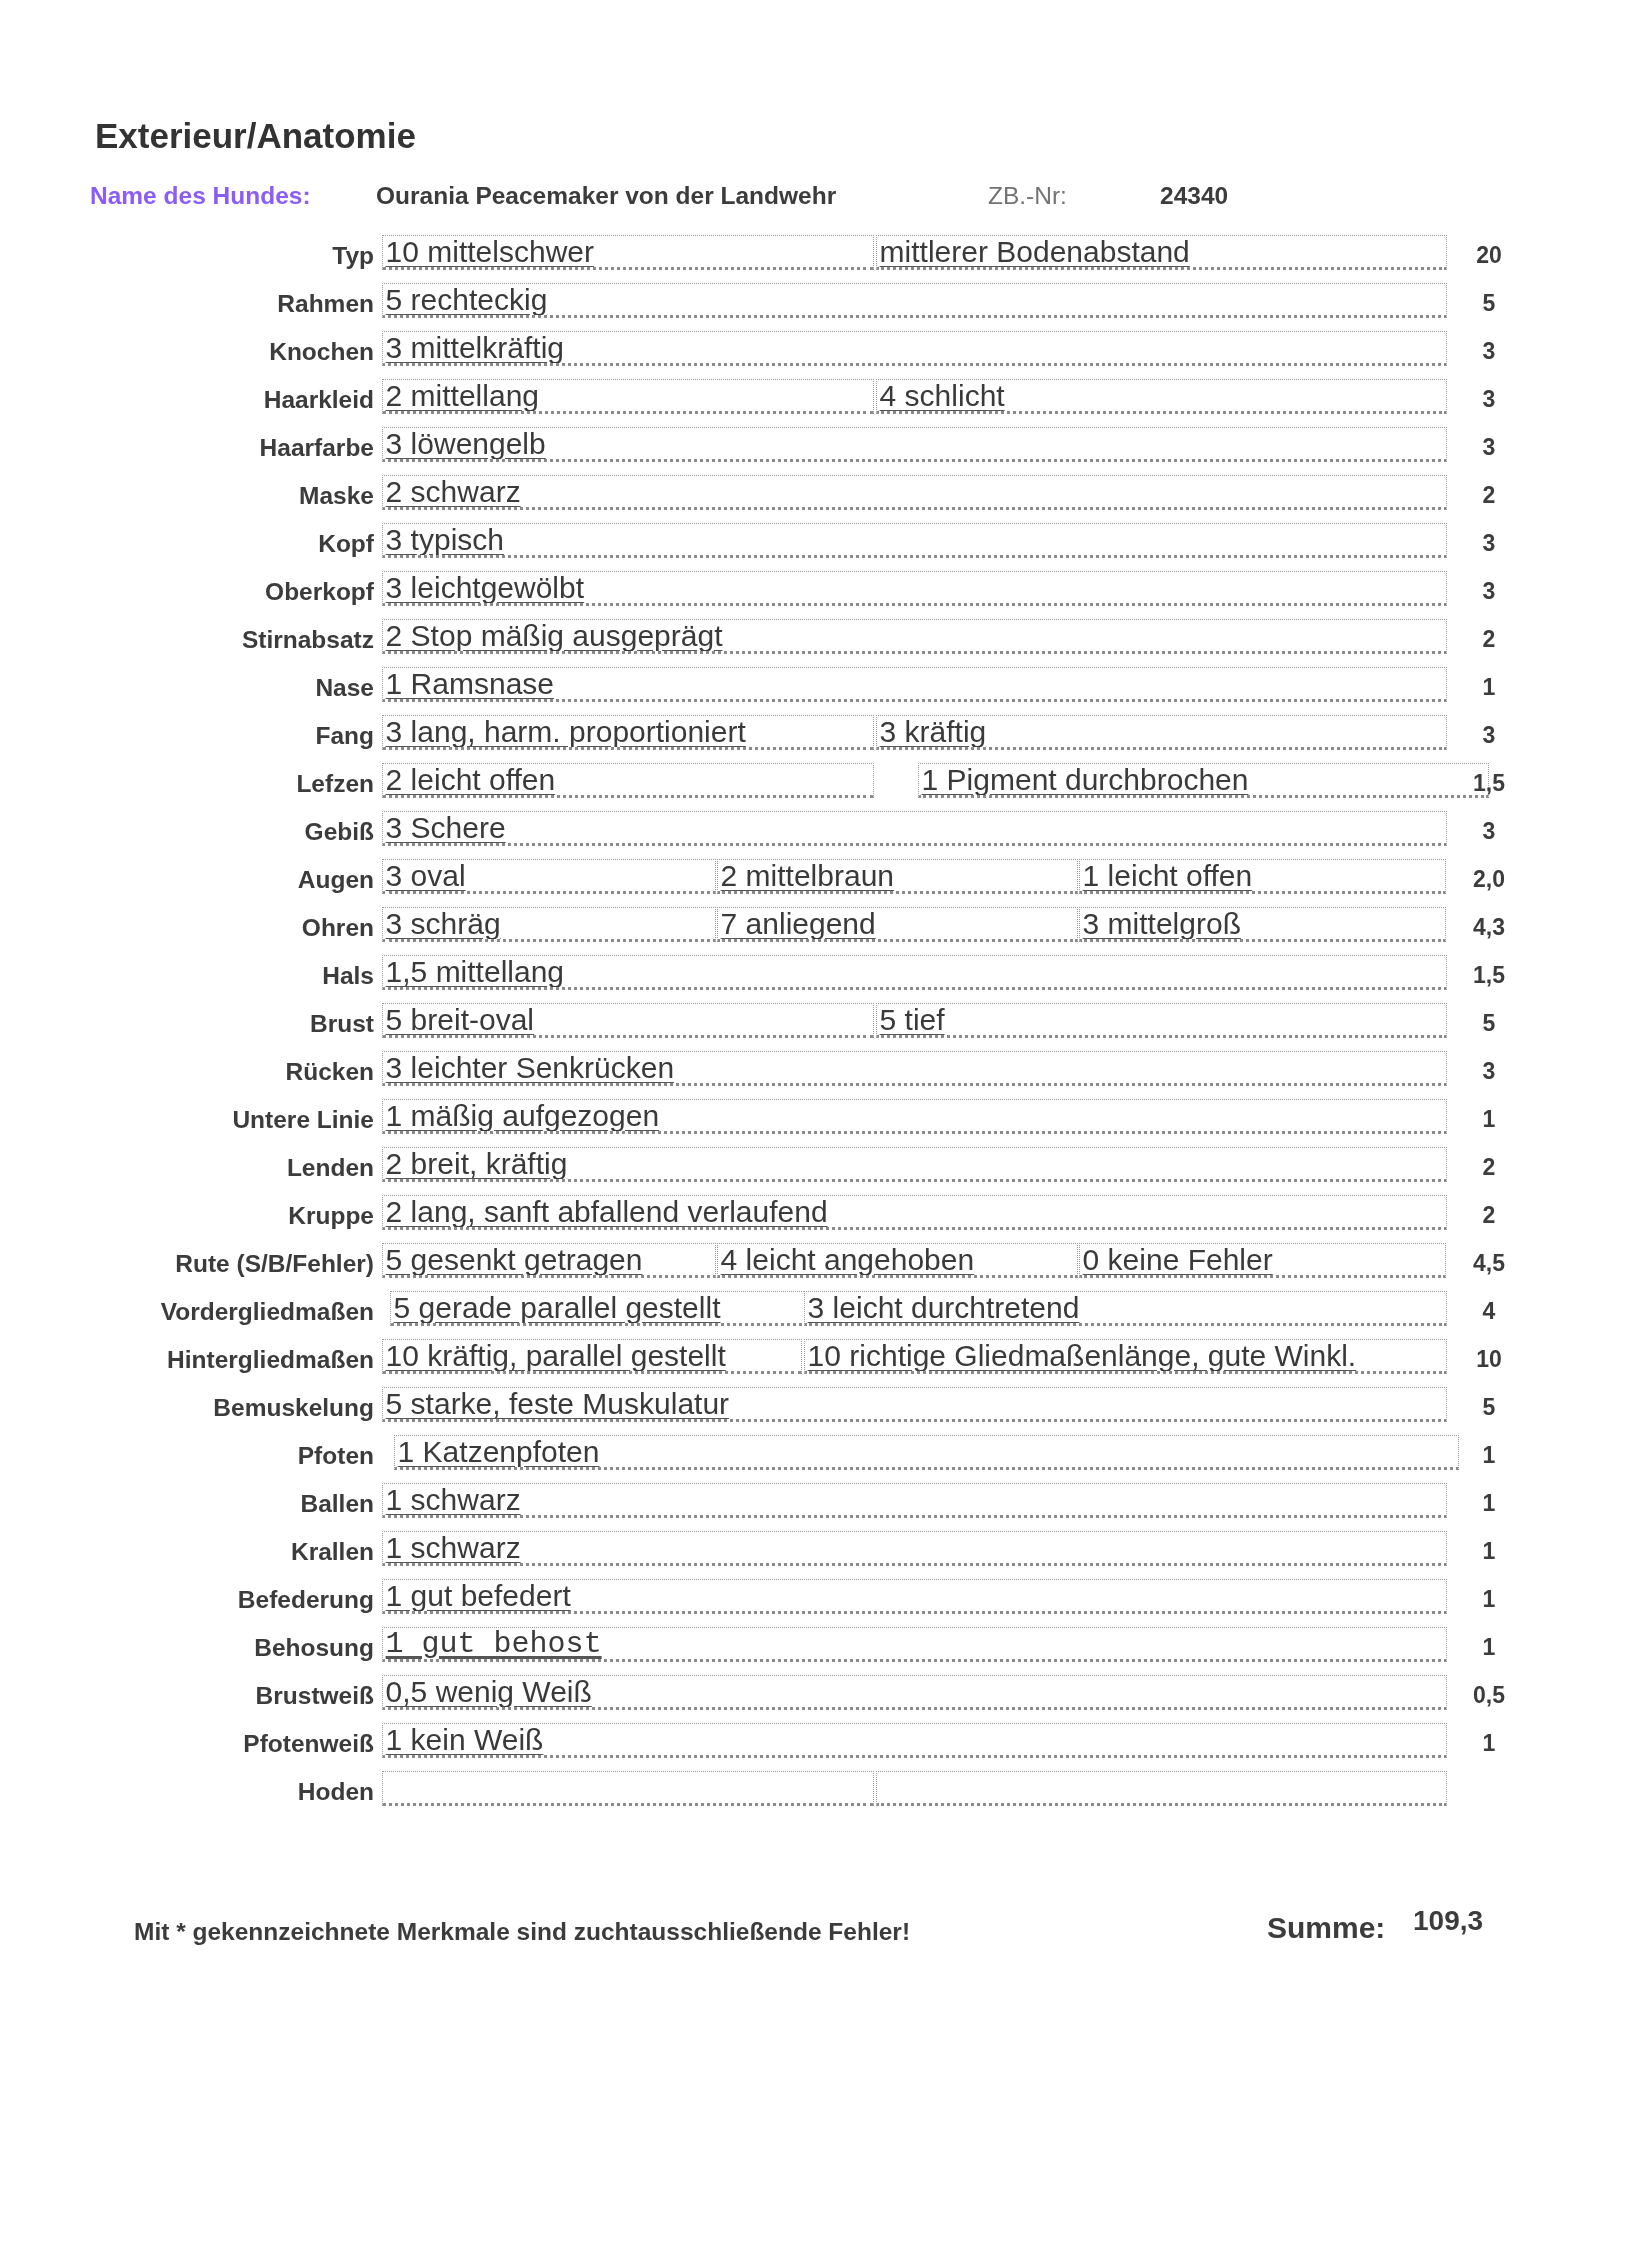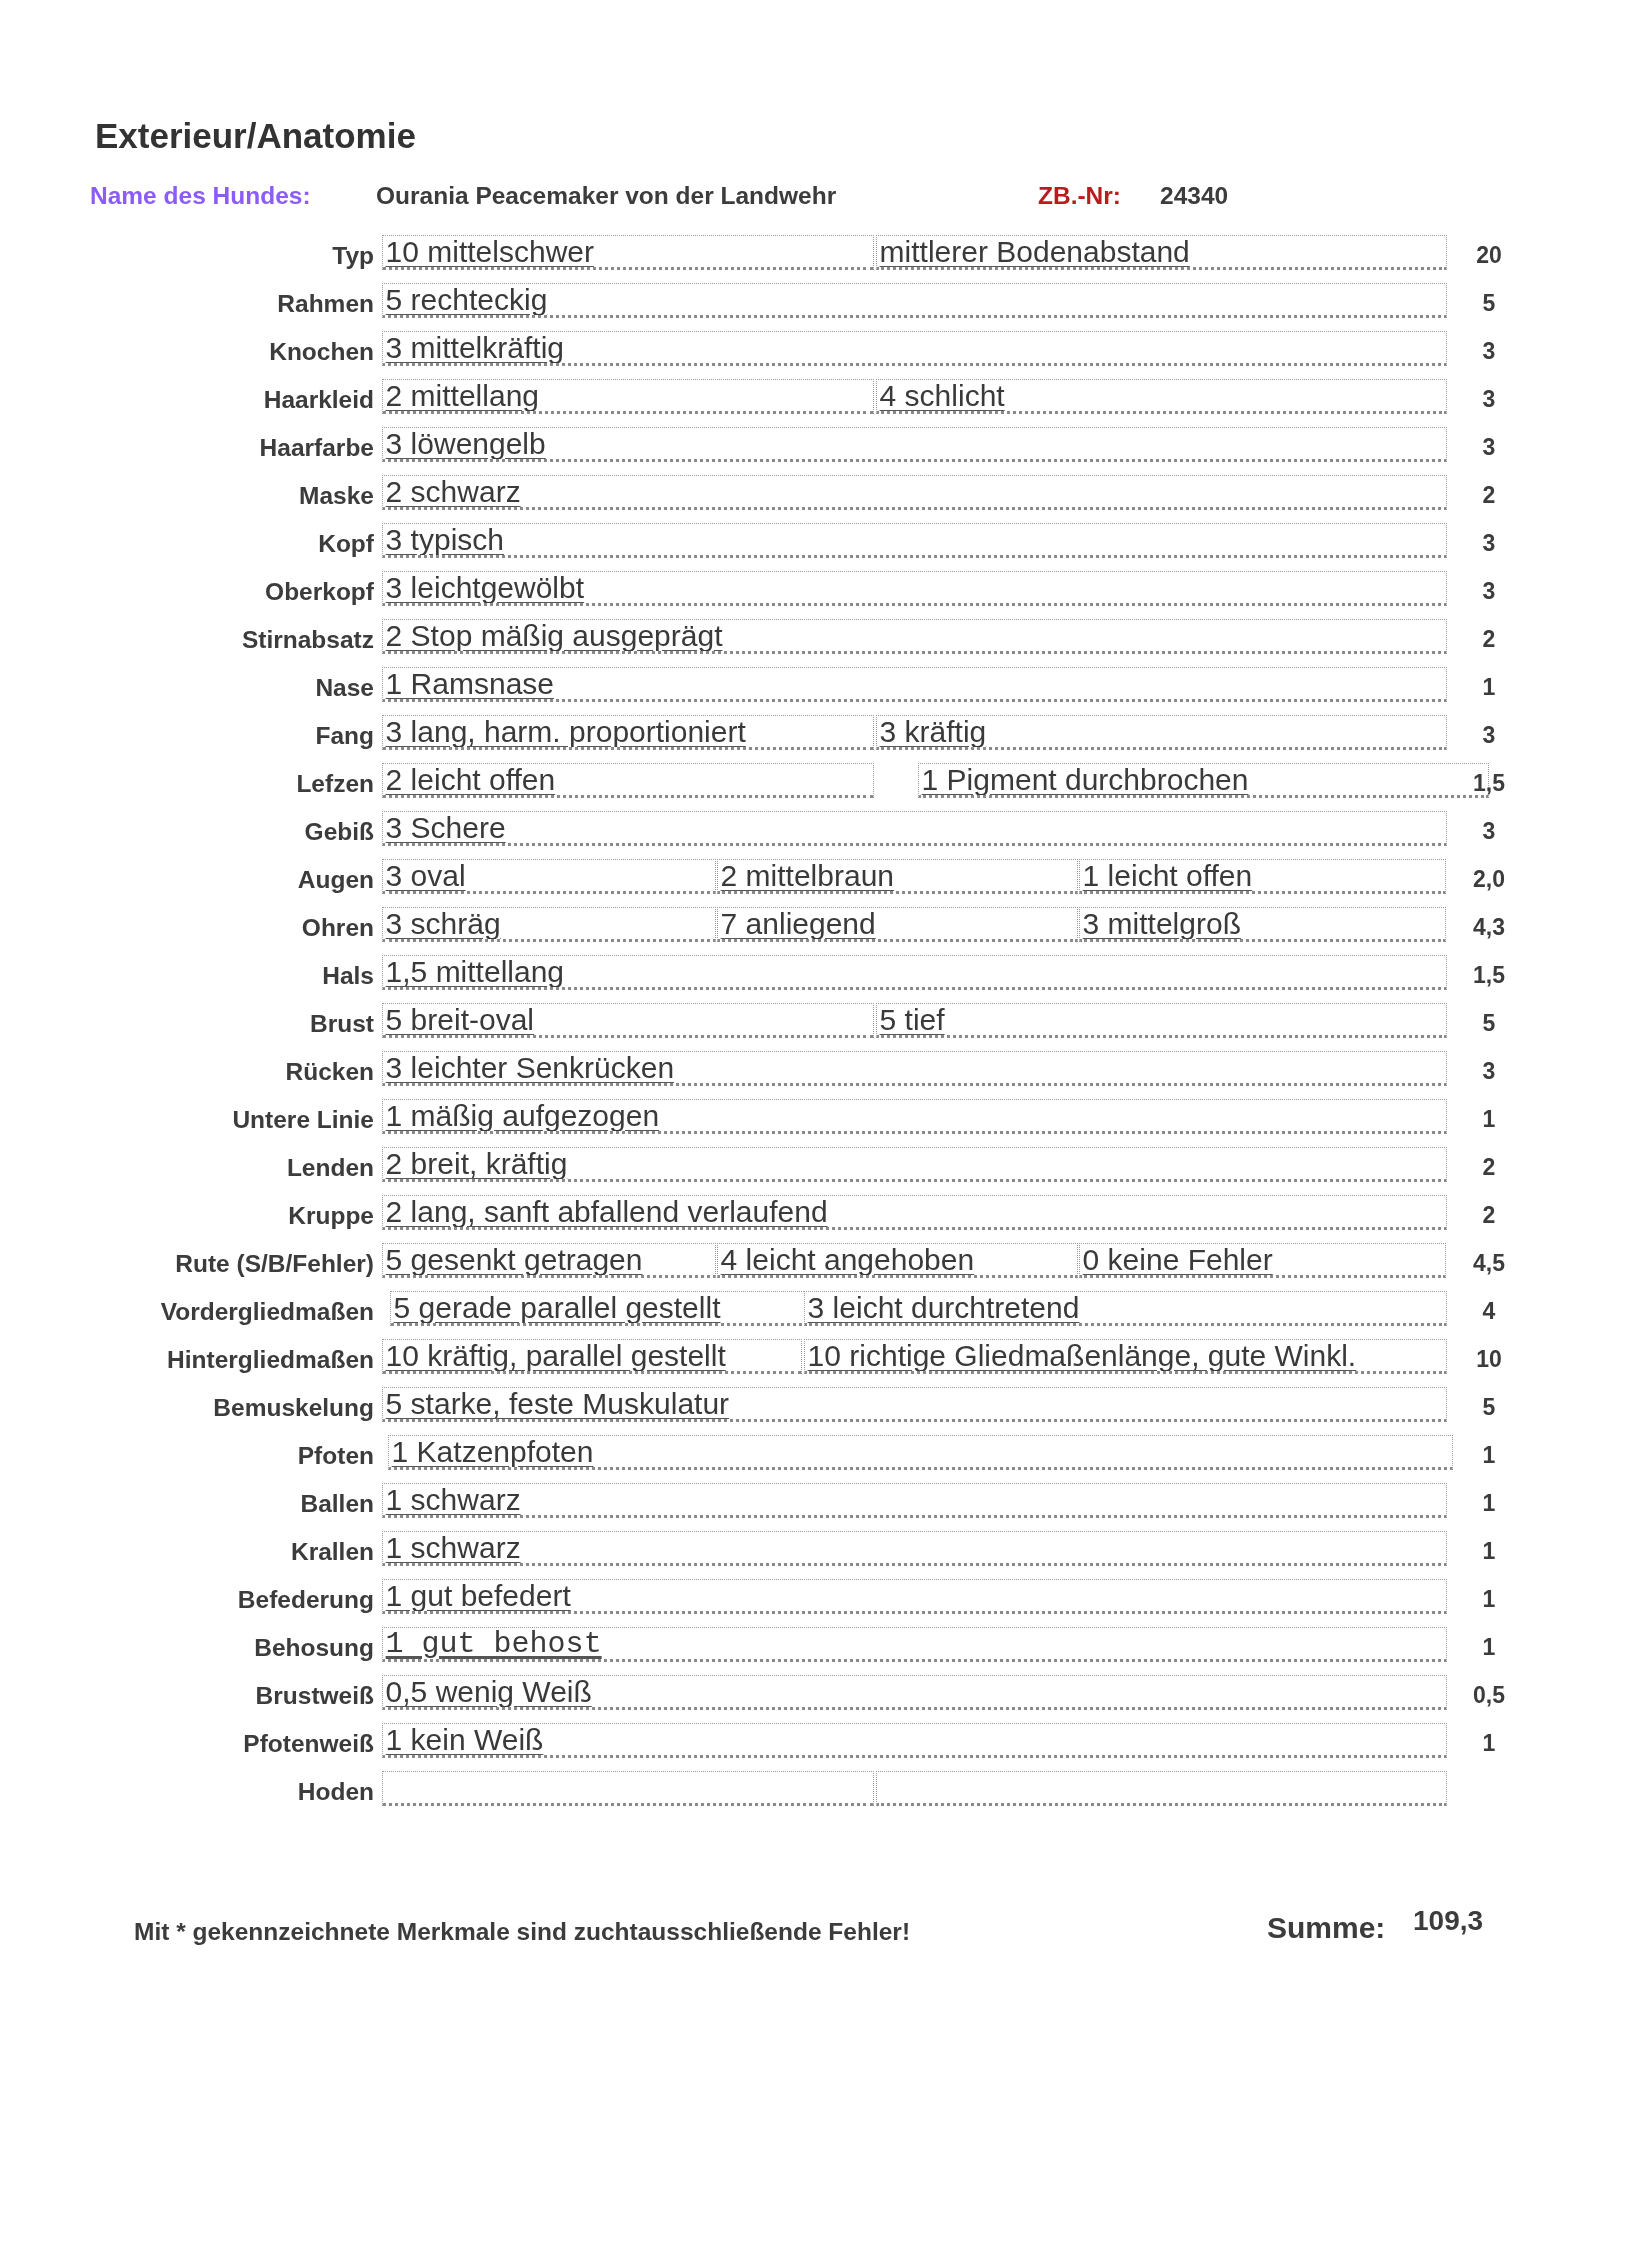--- a/index.html
+++ b/index.html
@@ -1,21 +1,21 @@
 <!DOCTYPE html>
 <html style="font-size:10.3px"><head>
 <meta charset="utf-8">
 <style>
   html, body { margin: 0; padding: 0; background: #ffffff; }
   body { width: 1645px; height: 2261px; position: relative; overflow: hidden;
          font-family: "Liberation Sans", sans-serif; color: #3a3a3a; }
   .title { position: absolute; left: 95px; top: 116px; font-size: 35px; font-weight: bold; color: #333; }
   .name-label { position: absolute; left: 90px; top: 182px; font-size: 24.5px; font-weight: bold; color: #8b5cf6; }
   .name-value { position: absolute; left: 376px; top: 182px; font-size: 24.5px; font-weight: bold; color: #3c3c3c; }
-  .zb-label { position: absolute; left: 1038px; top: 182px; font-size: 24.5px; font-weight: bold; color: #b91c1c; }
+  .zb-label { position: absolute; left: 988px; top: 182px; font-size: 24.5px; font-weight: normal; color: #737373; }
   .zb-value { position: absolute; left: 1160px; top: 182px; font-size: 24.5px; font-weight: bold; color: #3c3c3c; }
 
   .rows { position: absolute; left: 0; top: 232px; width: 1645px; }
   .row { position: relative; height: 48px; }
   .row-label { position: absolute; right: 1271px; top: 10.3px; font-size: 24.5px; font-weight: bold;
                color: #3c3c3c; white-space: nowrap; text-align: right; }
   .fields { position: absolute; left: 382px; top: 2.6px; width: 1065px; height: 37px; }
   .field { position: absolute; top: 0; height: 35px; box-sizing: border-box;
            border: 1.3px dotted #9a9a9a; border-bottom: 3.2px dotted #8a8a8a; background: #fff;
            font-size: 30px; line-height: 32px; padding-left: 2.6px; color: #3a3a3a;
@@ -222,21 +222,21 @@
     <div class="row">
       <div class="row-label">Bemuskelung</div>
       <div class="fields">
         <div class="field" style="left: 0px; width: 1065px;">5 starke, feste Muskulatur</div>
       </div>
       <div class="score">5</div>
     </div>
     <div class="row">
       <div class="row-label">Pfoten</div>
       <div class="fields">
-        <div class="field" style="left: 6px; width: 1065px;">1 Katzenpfoten</div>
+        <div class="field" style="left: 12px; width: 1065px;">1 Katzenpfoten</div>
       </div>
       <div class="score">1</div>
     </div>
     <div class="row">
       <div class="row-label">Ballen</div>
       <div class="fields">
         <div class="field" style="left: 0px; width: 1065px;">1 schwarz</div>
       </div>
       <div class="score">1</div>
     </div>

